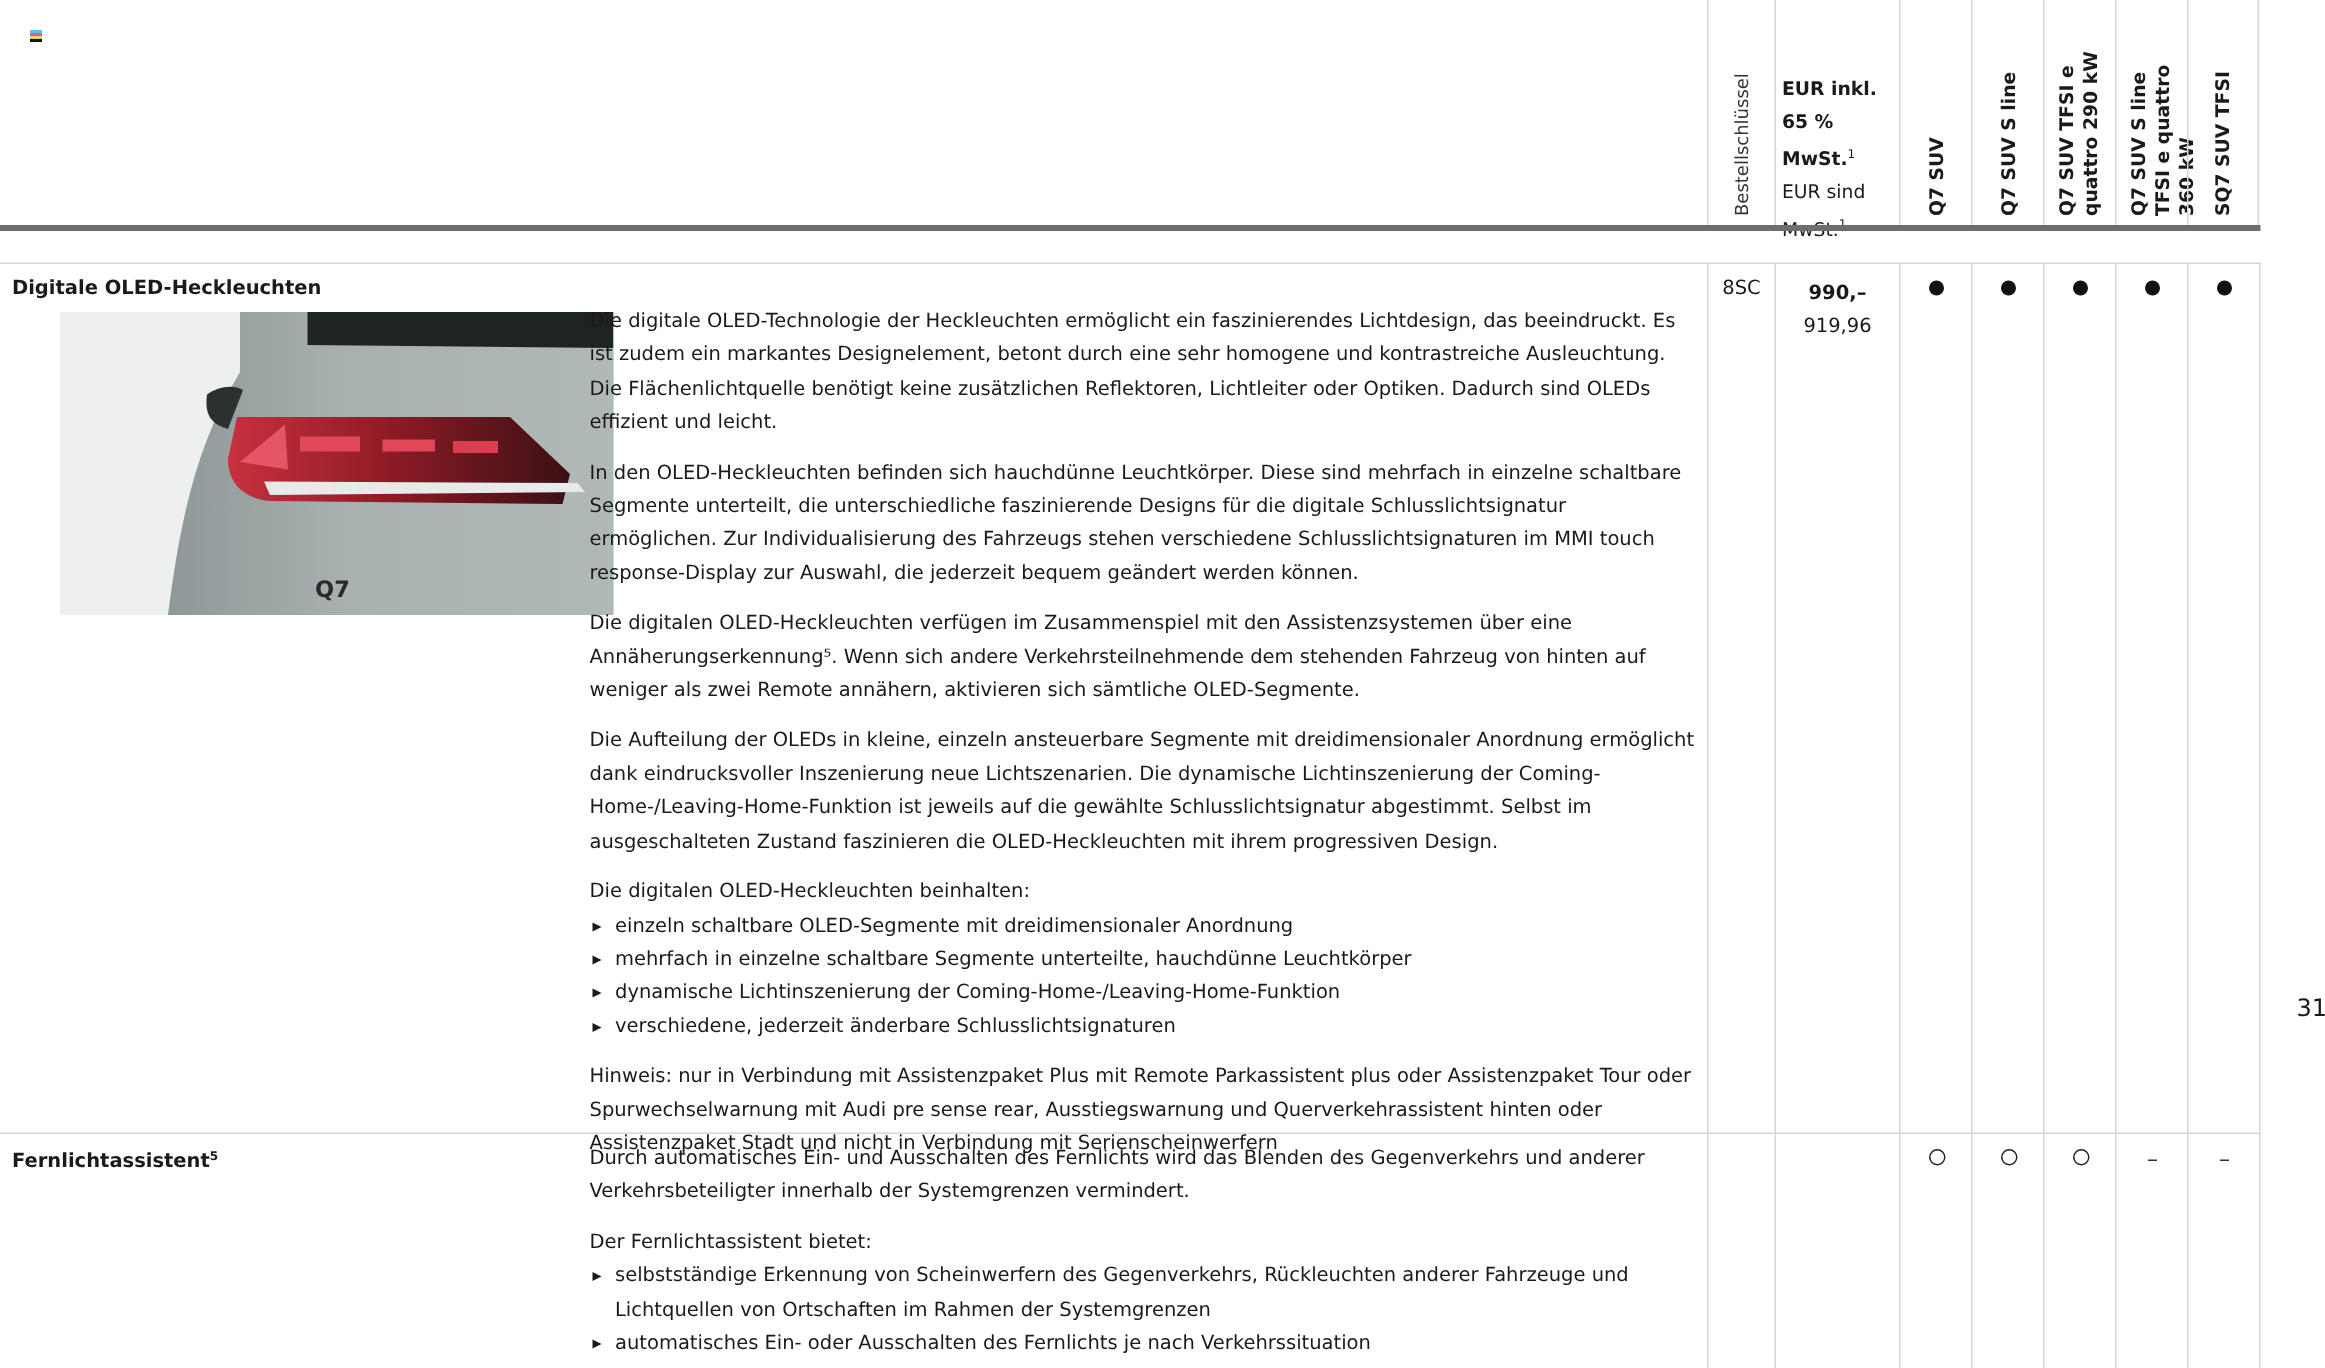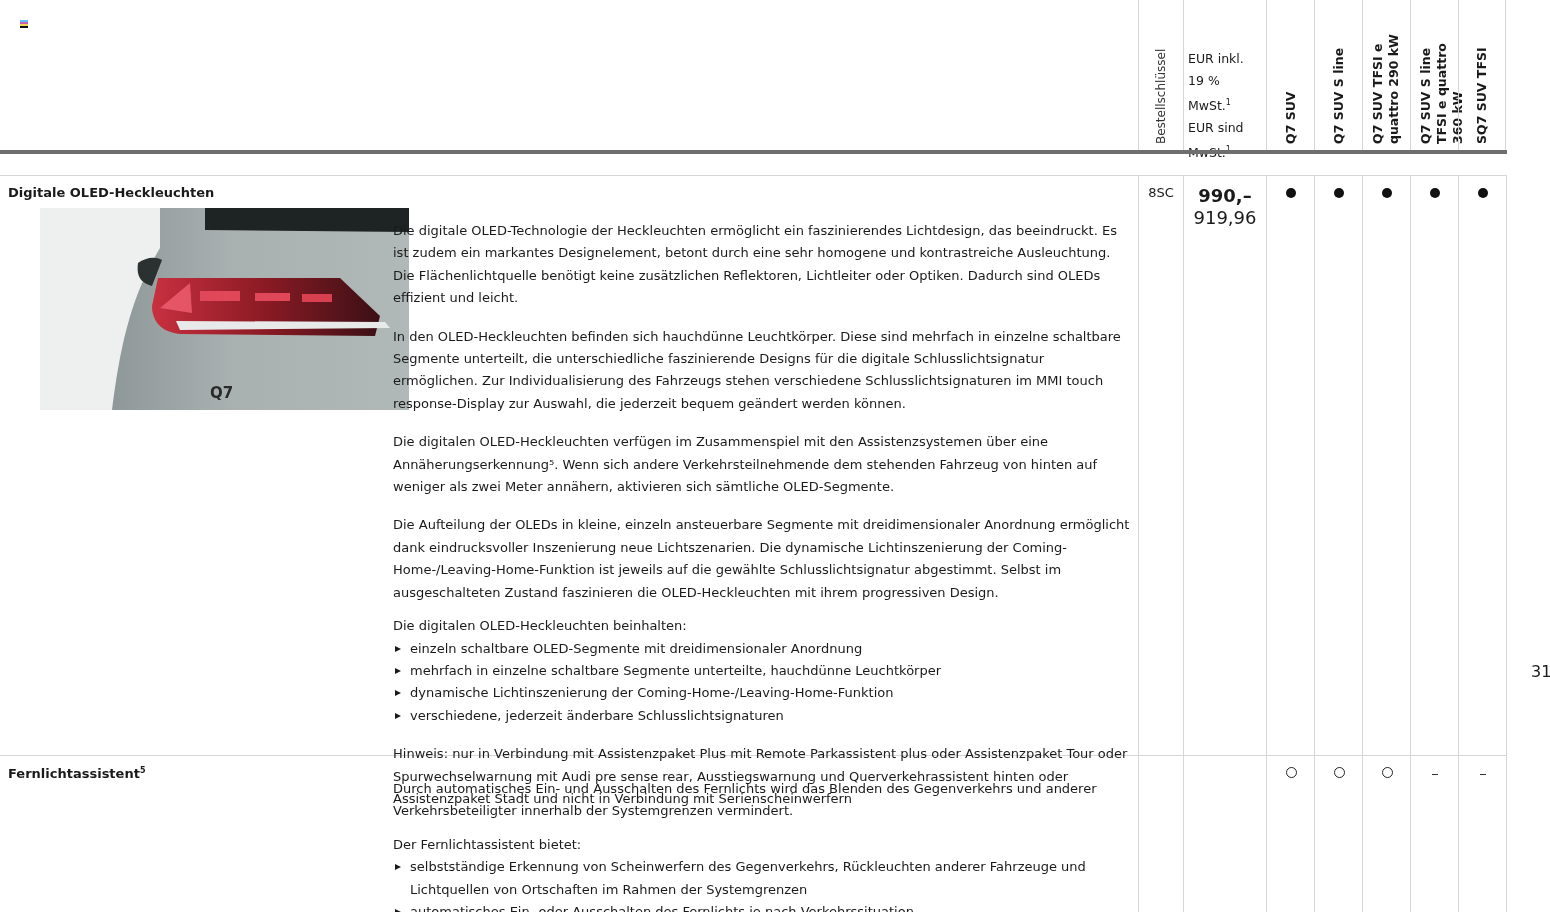--- a/index.html
+++ b/index.html
@@ -6,29 +6,29 @@
   body { width:1550px; height:912px; position:relative; overflow:hidden; font-family:"DejaVu Sans", sans-serif; color:#1a1a1a; }
   .logo { position:absolute; left:20px; top:20px; width:8px; height:8px; }
   .logo div { height:2px; }
   .hdr-cols { position:absolute; top:0; left:1138px; height:152px; display:flex; }
   .hcol { border-left:1px solid #d6d6d6; height:152px; position:relative; box-sizing:border-box; }
   .hcol.last { border-right:1px solid #d6d6d6; }
   .vert { position:absolute; bottom:8px; left:50%; transform-origin:left bottom; transform:rotate(-90deg) translateY(50%); white-space:nowrap; font-size:12.5px; line-height:16px; }
   .vert.bold { font-weight:bold; }
   .vert-wrap { position:absolute; bottom:8px; left:50%; writing-mode:vertical-rl; transform:rotate(180deg) translateX(50%); font-size:12.5px; font-weight:bold; line-height:16px; white-space:normal; }
   .price-hdr { position:absolute; left:4px; top:48px; font-size:12.5px; line-height:22px; }
-  .price-hdr b { font-weight:normal;margin-top:11px; }
+  .price-hdr b { font-weight:bold;margin-top:11px; }
   .thick-rule { position:absolute; left:0; top:150px; width:1507px; height:4px; background:#6e6e6e; }
   .thin-rule { position:absolute; left:0; width:1507px; height:1px; background:#d6d6d6; }
   .vline { position:absolute; width:1px; background:#d6d6d6; }
   .row-title { position:absolute; left:8px; font-size:13px; font-weight:bold; }
   .row-title sup { font-size:8px; }
   .photo { position:absolute; left:8px; top:208px; width:369px; height:202px; overflow:hidden; background:linear-gradient(90deg,#f2f3f3 0%,#e9ebeb 18%,#a9b1b1 30%,#a4acac 100%);margin-left:32px; }
   .body-text { position:absolute; left:393px; width:740px; font-size:13px; line-height:22.4px; }
-  .body-text p { margin:16px 0 11px 0; }
+  .body-text p { margin:0 0 11px 0; }
   .body-text ul { list-style:none; margin:0 0 11px 0; padding:0; }
   .body-text li { position:relative; padding-left:17px; }
   .body-text li::before { content:""; position:absolute; left:2px; top:8px; border-left:6px solid #1a1a1a; border-top:3.5px solid transparent; border-bottom:3.5px solid transparent; }
   .cell { position:absolute; font-size:13px; text-align:center; }
   .mark { position:absolute; width:48px; text-align:center; font-size:13px; }
   .dot { display:inline-block; width:10px; height:10px; border-radius:50%; background:#111; }
   .ring { display:inline-block; width:9px; height:9px; border-radius:50%; border:1.3px solid #222; }
   .dash { display:inline-block; width:6px; height:1.4px; background:#333; vertical-align:middle; }
   .page-num { position:absolute; left:1531px; top:662px; font-size:16px; }
 </style>
@@ -42,21 +42,21 @@
     <div style="background:#111"></div>
 </div>
 
 <div class="hdr-cols">
   <div class="hcol" style="width:45px">
     <span class="vert" style="font-size:12px;color:#333">Bestellschlüssel</span>
   </div>
   <div class="hcol" style="width:83px">
     <div class="price-hdr">
       <div><b>EUR inkl.</b></div>
-      <div><b>19 % MwSt.</b><sup style="font-size:8px">1</sup></div>
+      <div><b>65 % MwSt.</b><sup style="font-size:8px">1</sup></div>
       <div>EUR sind</div>
       <div><span>MwSt.</span><sup style="font-size:8px">1</sup></div>
     </div>
   </div>
   <div class="hcol" style="width:48px">
     <span class="vert bold">Q7 SUV</span>
   </div>
   <div class="hcol" style="width:48px">
     <span class="vert bold">Q7 SUV S line</span>
   </div>
@@ -110,34 +110,34 @@
     <rect x="262" y="86" width="30" height="8" fill="#d8404f"></rect>
     <path d="M120 100 L150 75 L152 105 Z" fill="#f06070" opacity="0.8"></path>
     <path d="M136 113 L345 114 L350 120 L140 122 Z" fill="#e8eaea"></path>
     <text x="170" y="190" font-family="DejaVu Sans, sans-serif" font-weight="bold" font-size="15" fill="#2a2a2a">Q7</text>
   </svg>
 </div>
 
 <div class="body-text" style="top:204px">
   <p>Die digitale OLED-Technologie der Heckleuchten ermöglicht ein faszinierendes Lichtdesign, das beeindruckt. Es ist zudem ein markantes Designelement, betont durch eine sehr homogene und kontrastreiche Ausleuchtung. Die Flächenlichtquelle benötigt keine zusätzlichen Reflektoren, Lichtleiter oder Optiken. Dadurch sind OLEDs effizient und leicht.</p>
   <p>In den OLED-Heckleuchten befinden sich hauchdünne Leuchtkörper. Diese sind mehrfach in einzelne schaltbare Segmente unterteilt, die unterschiedliche faszinierende Designs für die digitale Schlusslichtsignatur ermöglichen. Zur Individualisierung des Fahrzeugs stehen verschiedene Schlusslichtsignaturen im MMI touch response-Display zur Auswahl, die jederzeit bequem geändert werden können.</p>
-  <p>Die digitalen OLED-Heckleuchten verfügen im Zusammenspiel mit den Assistenzsystemen über eine Annäherungserkennung⁵. Wenn sich andere Verkehrsteilnehmende dem stehenden Fahrzeug von hinten auf weniger als zwei Meter annähern, aktivieren sich sämtliche OLED-Segmente.</p>
+  <p>Die digitalen OLED-Heckleuchten verfügen im Zusammenspiel mit den Assistenzsystemen über eine Annäherungserkennung⁵. Wenn sich andere Verkehrsteilnehmende dem stehenden Fahrzeug von hinten auf weniger als zwei Remote annähern, aktivieren sich sämtliche OLED-Segmente.</p>
   <p>Die Aufteilung der OLEDs in kleine, einzeln ansteuerbare Segmente mit dreidimensionaler Anordnung ermöglicht dank eindrucksvoller Inszenierung neue Lichtszenarien. Die dynamische Lichtinszenierung der Coming-Home-/Leaving-Home-Funktion ist jeweils auf die gewählte Schlusslichtsignatur abgestimmt. Selbst im ausgeschalteten Zustand faszinieren die OLED-Heckleuchten mit ihrem progressiven Design.</p>
   <div>Die digitalen OLED-Heckleuchten beinhalten:</div>
   <ul>
     <li>einzeln schaltbare OLED-Segmente mit dreidimensionaler Anordnung</li>
     <li>mehrfach in einzelne schaltbare Segmente unterteilte, hauchdünne Leuchtkörper</li>
     <li>dynamische Lichtinszenierung der Coming-Home-/Leaving-Home-Funktion</li>
     <li>verschiedene, jederzeit änderbare Schlusslichtsignaturen</li>
   </ul>
   <p>Hinweis: nur in Verbindung mit Assistenzpaket Plus mit Remote Parkassistent plus oder Assistenzpaket Tour oder Spurwechselwarnung mit Audi pre sense rear, Ausstiegswarnung und Querverkehrassistent hinten oder Assistenzpaket Stadt und nicht in Verbindung mit Serienscheinwerfern</p>
 </div>
 
 <div class="cell" style="left:1139px;top:185px;width:44px">8SC</div>
-<div style="position:absolute;left:1184px;top:185px;width:82px;text-align:center;font-size:18px;line-height:22px">
+<div style="position:absolute;left:1184px;top:185px;width:82px;text-align:center;font-size:13px;line-height:22px">
   <div style="font-weight:bold">990,–</div>
   <div>919,96</div>
 </div>
 <div class="mark" style="left:1267px;top:186px"><span class="dot"></span></div>
 <div class="mark" style="left:1315px;top:186px"><span class="dot"></span></div>
 <div class="mark" style="left:1363px;top:186px"><span class="dot"></span></div>
 <div class="mark" style="left:1411px;top:186px"><span class="dot"></span></div>
 <div class="mark" style="left:1459px;top:186px"><span class="dot"></span></div>
 
 <div class="row-title" style="top:766px">

